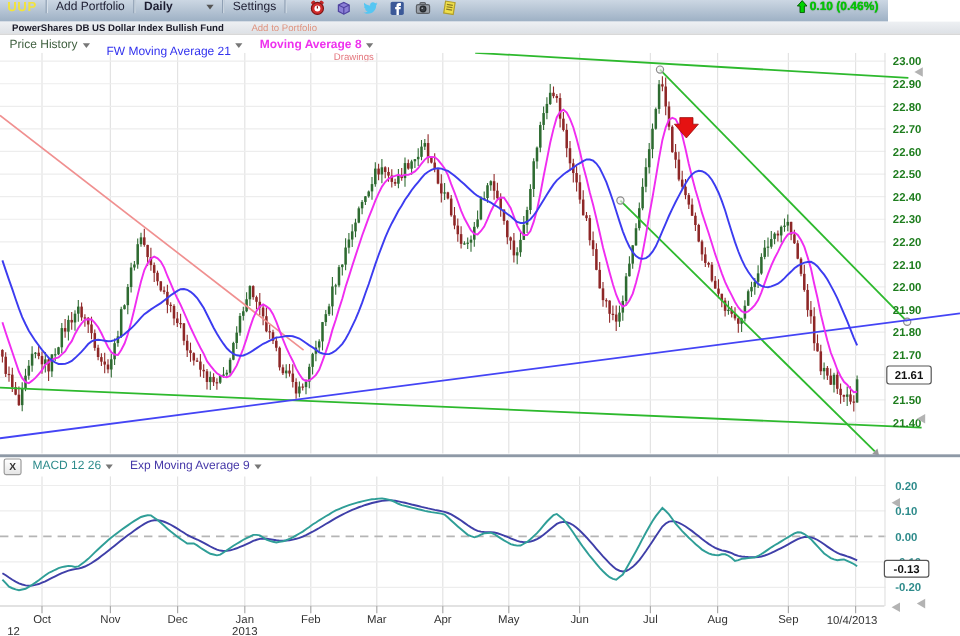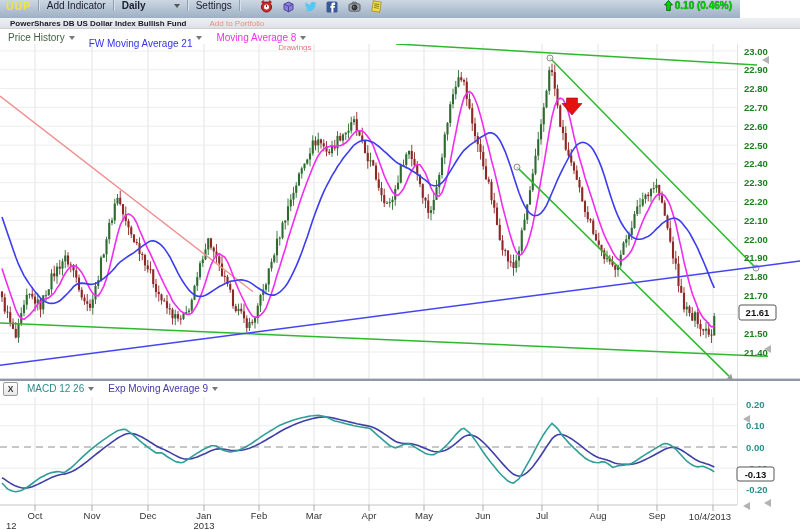--- a/index.html
+++ b/index.html
@@ -44,21 +44,21 @@
   .lbl{white-space:nowrap;}
 </style>
 </head>
 <body>
 
 <div class="screen">
 
   <div class="toolbar">
     <span class="sym">UUP</span>
     <span class="vsep"></span>
-    <span class="tbtn">Add Indicator</span>
+    <span class="tbtn">Add Portfolio</span>
     <span class="vsep"></span>
     <span class="tbtn combo">
         <span>Daily</span>
         <span class="dd"></span>
       </span>
     <span class="vsep"></span>
     <span class="tbtn">Settings</span>
     <span class="vsep"></span>
     <span class="icons">
       <span class="icon">
@@ -125,21 +125,21 @@
   <div class="indrow">
     <span class="ind">
         <span class="lbl" style="color: rgb(63, 95, 63);">Price History</span>
         <span class="dd"></span>
       </span>
     <span class="ind">
         <span class="lbl" style="color: rgb(50, 50, 238); margin-top: 12px;">FW Moving Average 21</span>
         <span class="dd"></span>
       </span>
     <span class="ind">
-        <span class="lbl" style="color: rgb(238, 50, 238);">Moving Average 8</span>
+        <span class="lbl" style="color: rgb(238, 50, 238); font-weight: bold;">Moving Average 8</span>
         <span class="dd"></span>
       </span>
   </div>
 
   <svg id="chart" width="800" height="486" viewBox="0 44 800 486">
       <style>text{font-family:"Liberation Sans",sans-serif;}.ax{font-size:9.5px;font-weight:bold;}.g{fill:#1e7d1e;}.t{fill:#2e8b8b;}.m{fill:#333;font-size:9.5px;}</style>
       <g>
         <line x1="35" y1="44" x2="35" y2="378" stroke="#e3e3e3" stroke-width="1"></line>
         <line x1="35" y1="397" x2="35" y2="505" stroke="#e3e3e3" stroke-width="1"></line>
         <line x1="92" y1="44" x2="92" y2="378" stroke="#e3e3e3" stroke-width="1"></line>

